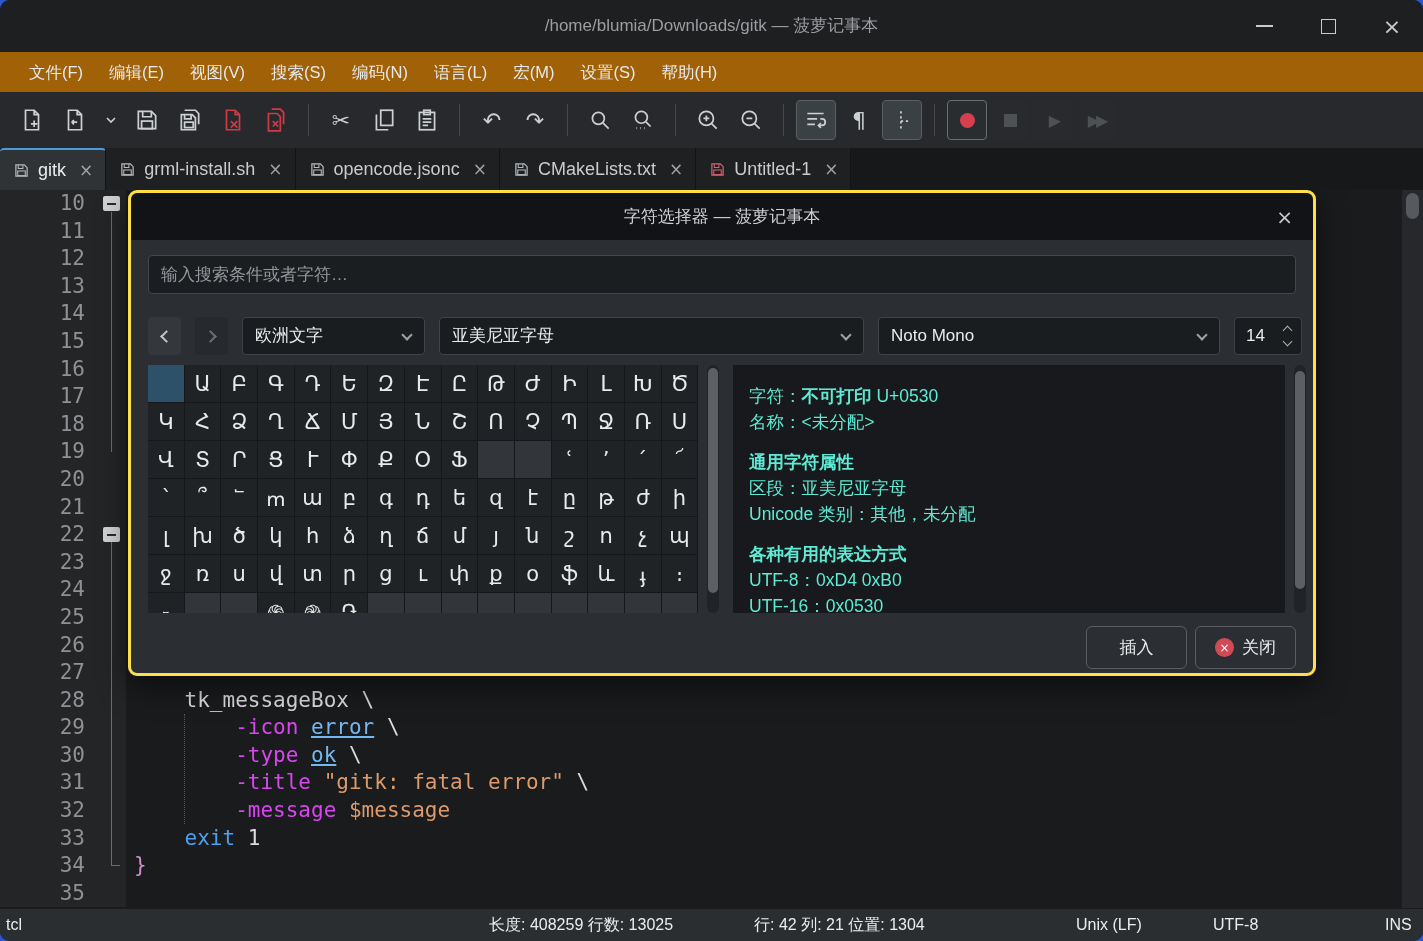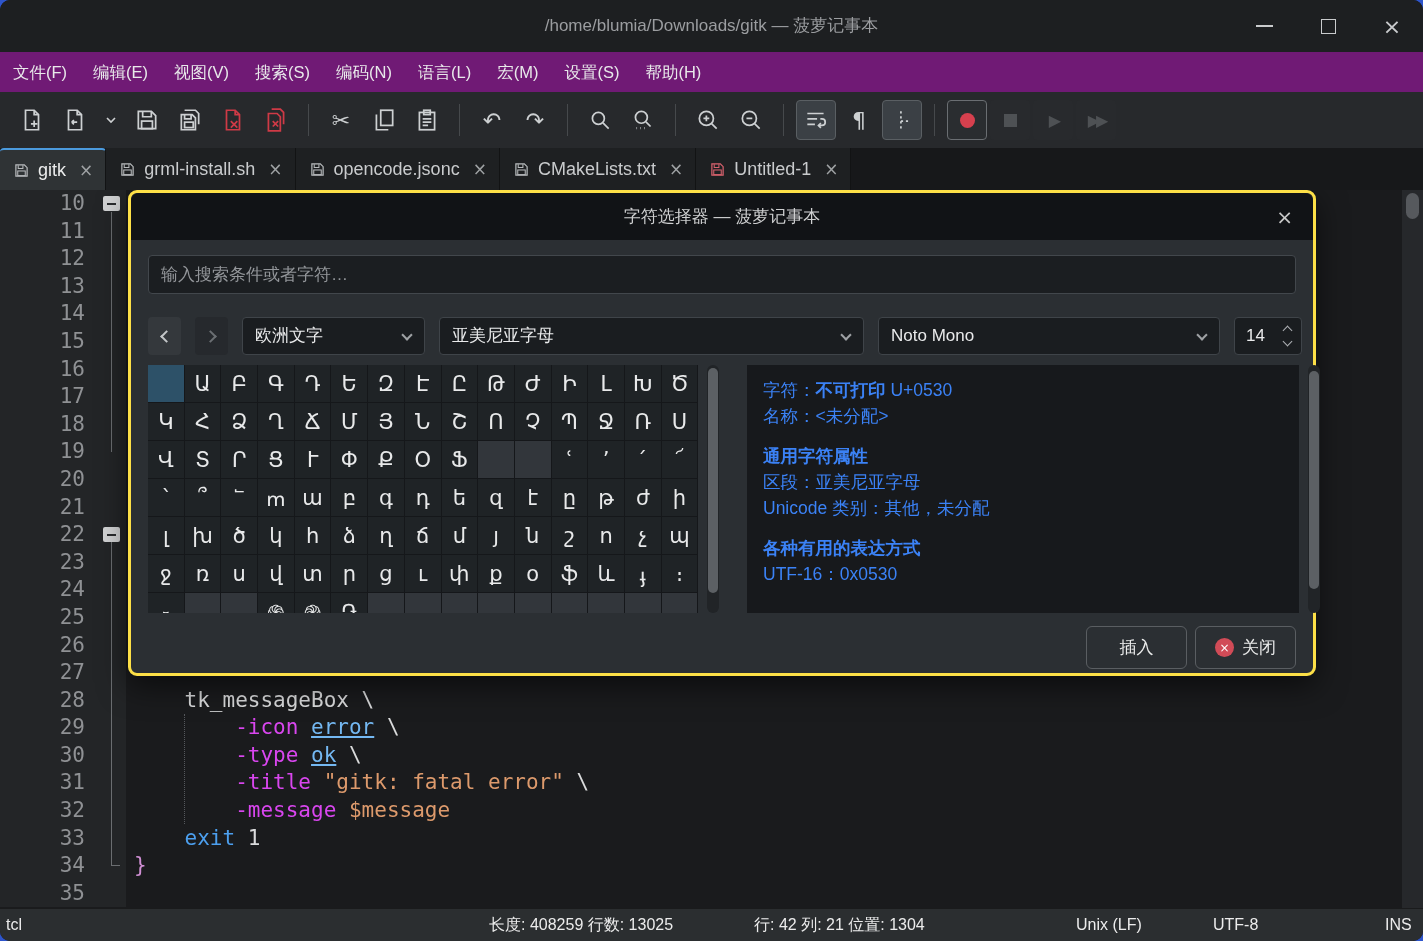--- a/index.html
+++ b/index.html
@@ -13,21 +13,21 @@
   #titlebar { height:52px; background:#1d1f21; position:relative; flex:0 0 auto; }
   #win-title { position:absolute; left:0; right:0; top:0; height:52px; line-height:52px;
                text-align:center; color:#9b9da0; font-size:17px; }
   #win-controls { position:absolute; right:10px; top:0; height:52px; display:flex; align-items:center; gap:22px; }
   .wc { width:42px; height:40px; display:flex; align-items:center; justify-content:center; color:#c9cbcd; }
   .wc-min i { display:block; width:17px; height:2px; background:#c9cbcd; }
   .wc-max i { display:block; width:15px; height:15px; border:1.7px solid #c9cbcd; }
   .wc-close { font-size:22px; font-family:"DejaVu Sans",sans-serif; }
 
   
-  #menubar { height:40px; background:#701a75; display:flex; align-items:center; padding-left:0; flex:0 0 auto; }
+  #menubar { height:40px; background:#a16207; display:flex; align-items:center; padding-left:16px; flex:0 0 auto; }
   .menu-item { padding:0 13px; height:40px; line-height:40px; color:#e8e9ea; font-size:16.5px; }
 
   
   #toolbar { height:56px; background:#27292c; display:flex; align-items:center; padding-left:12px; gap:3px; flex:0 0 auto; }
   .tbtn { width:40px; height:40px; display:flex; align-items:center; justify-content:center;
           color:#cdd0d2; border-radius:4px; position:relative; }
   .tbtn svg { stroke:currentColor; fill:none; stroke-width:1.6; }
   .tbtn.glyph { font-family:"DejaVu Sans",sans-serif; font-size:22px; }
   .tbtn.red { color:#cf3a46; }
   .tbtn.toggled { background:#3b4045; border:1px solid #5a5f63; }
@@ -105,22 +105,22 @@
   #chargrid { width:550px; height:248px; overflow:hidden; background:#15171a;
               display:grid; grid-template-columns:repeat(15,35.7px); grid-auto-rows:37px; gap:1px; align-content:start; }
   .cell { background:#1f2326; color:#e8e9ea; font-family:"DejaVu Sans",sans-serif; font-size:21px;
           display:flex; align-items:center; justify-content:center; }
   .cell.sel { background:#2d5168; }
   .cell.un, .cell.e { background:#32363b; }
   .vscroll { width:12px; height:248px; background:#212427; border-radius:6px; position:relative; margin-left:9px; }
   .vscroll .thumb { position:absolute; left:1px; width:10px; border-radius:5px; background:#5c6064; }
   #grid-thumb { top:3px; height:225px; }
   #panel-thumb { top:6px; height:218px; }
-  #infopanel { width:552px; height:248px; background:#17191c; margin-left:28px; padding:12px 16px;
-               color:#3b82f6; font-size:17.5px; line-height:26px; overflow:hidden; }
+  #infopanel { width:552px; height:248px; background:#17191c; margin-left:14px; padding:18px 16px;
+               color:#5eead4; font-size:17.5px; line-height:26px; overflow:hidden; }
   #infopanel .b { font-weight:bold; }
   #infopanel .gap { height:14px; }
   #dlg-buttons { position:absolute; right:17px; top:433px; display:flex; gap:8px; }
   .dlg-btn { width:101px; height:43px; border:1px solid #5a5e62; border-radius:6px; background:transparent;
              color:#eceded; font-size:17px; display:flex; align-items:center; justify-content:center; gap:8px; }
   .close-ico { width:19px; height:19px; border-radius:50%; background:#d14b57; color:#fff; font-size:12px;
                display:flex; align-items:center; justify-content:center; font-family:"DejaVu Sans",sans-serif; }
 
   
   #statusbar { height:33px; background:#2b2e30; position:relative; flex:0 0 auto;
@@ -628,20 +628,21 @@
           </div>
         <div id="infopanel">
           <div><span>字符：</span><span class="b">不可打印</span> <span>U+0530</span></div>
           <div>名称：&lt;未分配&gt;</div>
           <div class="gap"></div>
           <div class="b">通用字符属性</div>
           <div>区段：亚美尼亚字母</div>
           <div>Unicode 类别：其他，未分配</div>
           <div class="gap"></div>
           <div class="b">各种有用的表达方式</div>
+          <div>UTF-8：0xD4 0xB0</div>
           <div>UTF-16：0x0530</div>
         </div>
         <div class="vscroll">
             <div class="thumb" id="panel-thumb"></div>
           </div>
       </div>
       <div id="dlg-buttons">
         <button class="dlg-btn">
             <span>插入</span>
           </button>

